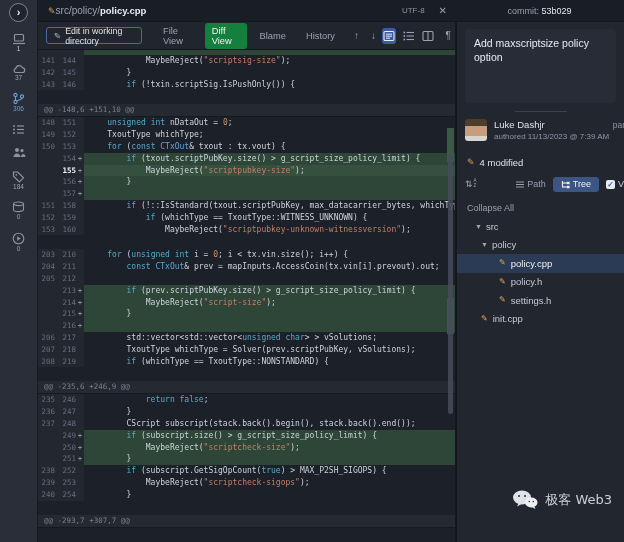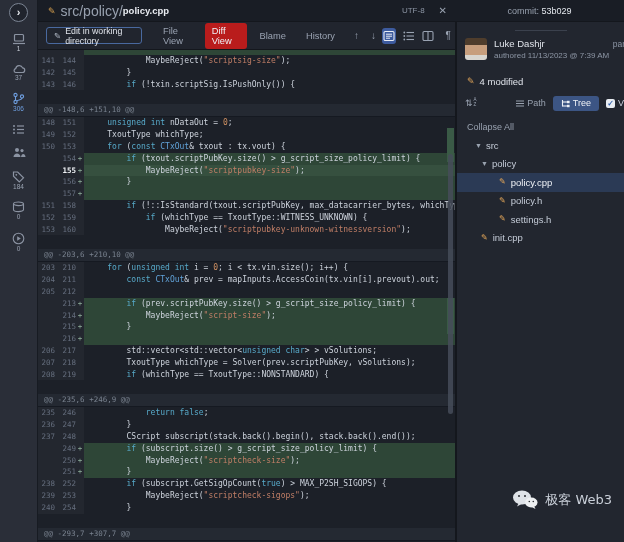--- a/index.html
+++ b/index.html
@@ -16,36 +16,36 @@
   .rail-item { display:flex; flex-direction:column; align-items:center; margin-top:11px; }
   .rail-item svg { display:block; }
   .rail-badge { font-size:6.5px; color:#9aa3b2; margin-top:1px; line-height:1; }
   .rail-badge.blue { color:#6f9fe0; }
   .rail-badge.white { color:#c9cfd9; }
 
   
   #topbar { position:absolute; left:38px; top:0; width:586px; height:22px; background:#191d25;
     border-bottom:1px solid #14171d; display:flex; align-items:center; }
   .path-pencil { color:#d9a14e; font-size:9px; margin-left:10px; }
-  .path-dim { color:#98a1af; font-size:14px; margin-left:5px; }
+  .path-dim { color:#98a1af; font-size:10px; }
   .path-file { color:#e8ebf0; font-size:9.5px; font-weight:bold; }
   .encoding { color:#8d96a5; font-size:8px; margin-left:auto; }
   .close-x { color:#98a1af; font-size:10px; margin:0 8px 0 14px; }
   .commit-head { width:169px; text-align:center; font-size:9px; }
   .commit-head .lbl { color:#98a1af; }
   .commit-head .hash { color:#e3e7ed; }
 
   #toolbar { position:absolute; left:38px; top:22px; width:417px; height:28px; background:#21252e;
     border-bottom:1px solid #14171d; display:flex; align-items:center; }
   .edit-btn { height:17px; margin-left:8px; padding:0 7px; border:1px solid #49699f; border-radius:3px;
     color:#dfe3ea; font-size:8.8px; display:flex; align-items:center; gap:4px; background:transparent; }
   .edit-btn .pen { color:#aeb6c2; font-size:8.5px; }
   .tab { color:#9aa3b2; font-size:9.3px; padding:3px 7px; border-radius:3px; margin-left:6px; }
   .tab.first { margin-left:14px; }
-  .tab.active { background:#b91c1c; color:#eef1f6; }
+  .tab.active { background:#15803d; color:#eef1f6; }
   .tb-arrow { color:#9aa3b2; font-size:10px; margin-left:12px; }
   .tb-icon { width:18px; height:16px; display:flex; align-items:center; justify-content:center;
     border-radius:3px; margin-left:6px; color:#9aa3b2; font-size:10px; }
   .tb-icon.active { background:#3d5b9e; }
   .tb-icon:first-of-type { margin-left:14px; }
 
   
   #code { position:absolute; left:38px; top:50px; width:417px; height:503px; background:#1c2028; overflow:hidden; }
   .crow { display:flex; height:11.8px; line-height:11.8px; font-family:"DejaVu Sans Mono", monospace; font-size:8px; }
   .crow .o { width:20px; flex:0 0 20px; text-align:right; padding-right:3px; color:#656e7e; background:#23272f; font-size:7.5px; }
@@ -333,21 +333,20 @@
           <span class="pm"></span>
           <span class="c">            <span class="kw">if</span> (whichType == TxoutType::WITNESS_UNKNOWN) {</span>
         </div>
         <div class="crow">
           <span class="o">153</span>
           <span class="n">160</span>
           <span class="pm"></span>
           <span class="c">                MaybeReject(<span class="str">"scriptpubkey-unknown-witnessversion"</span>);</span>
         </div>
         <div class="gaprow"></div>
-        <div class="hunk">@@ -203,6 +210,10 @@</div>
         <div class="crow">
           <span class="o">203</span>
           <span class="n">210</span>
           <span class="pm"></span>
           <span class="c">    <span class="kw">for</span> (<span class="kw">unsigned</span> <span class="kw">int</span> i = <span class="num">0</span>; i &lt; tx.vin.size(); i++) {</span>
         </div>
         <div class="crow">
           <span class="o">204</span>
           <span class="n">211</span>
           <span class="pm"></span>
@@ -461,20 +460,21 @@
         <div class="hunk">@@ -293,7 +307,7 @@</div>
       </div>
     <div id="vscroll">
       <div class="sb-mark" style="top:78px;height:34px;"></div>
       <div class="sb-mark" style="top:248px;height:36px;"></div>
       <div class="sb-thumb" style="top:104px;height:260px;"></div>
     </div>
   </div>
 
   <div id="panel">
+    <div class="msg-card">Add maxscriptsize policy option</div>
     <div class="mini-div"></div>
     <div class="author-row">
       <div class="avatar"></div>
       <div>
         <div class="author-name">Luke Dashjr</div>
         <div class="author-meta">authored 11/13/2023 @ 7:39 AM</div>
       </div>
       <span class="parent-lbl">par</span>
     </div>
 

